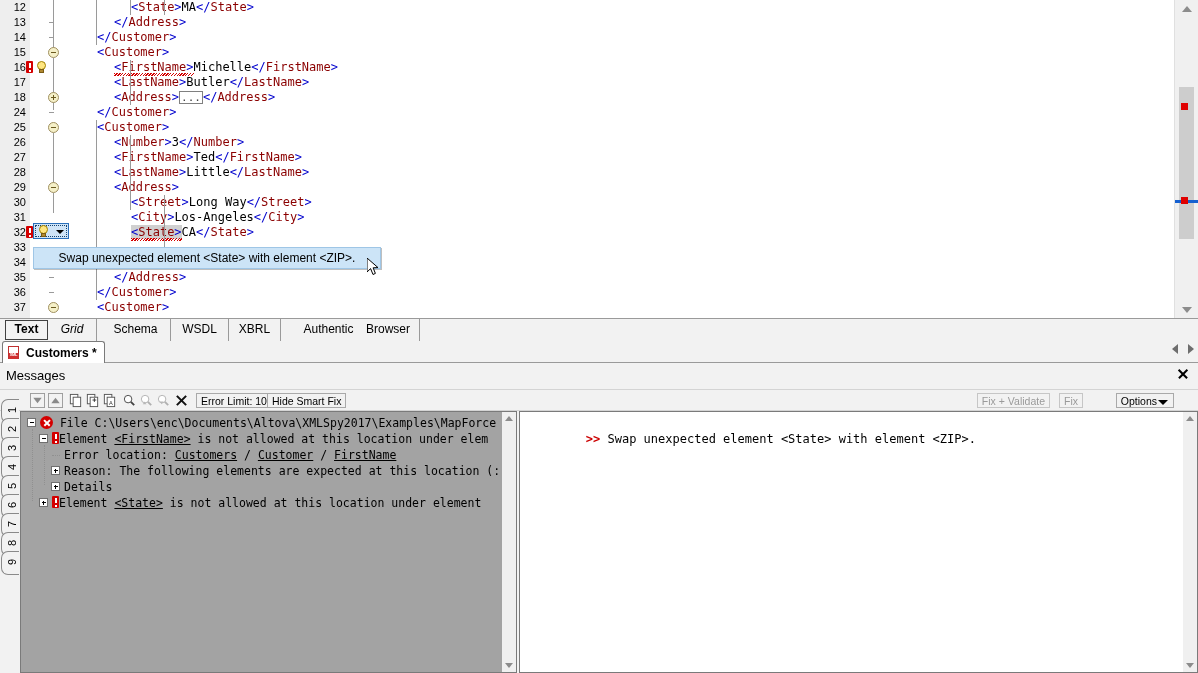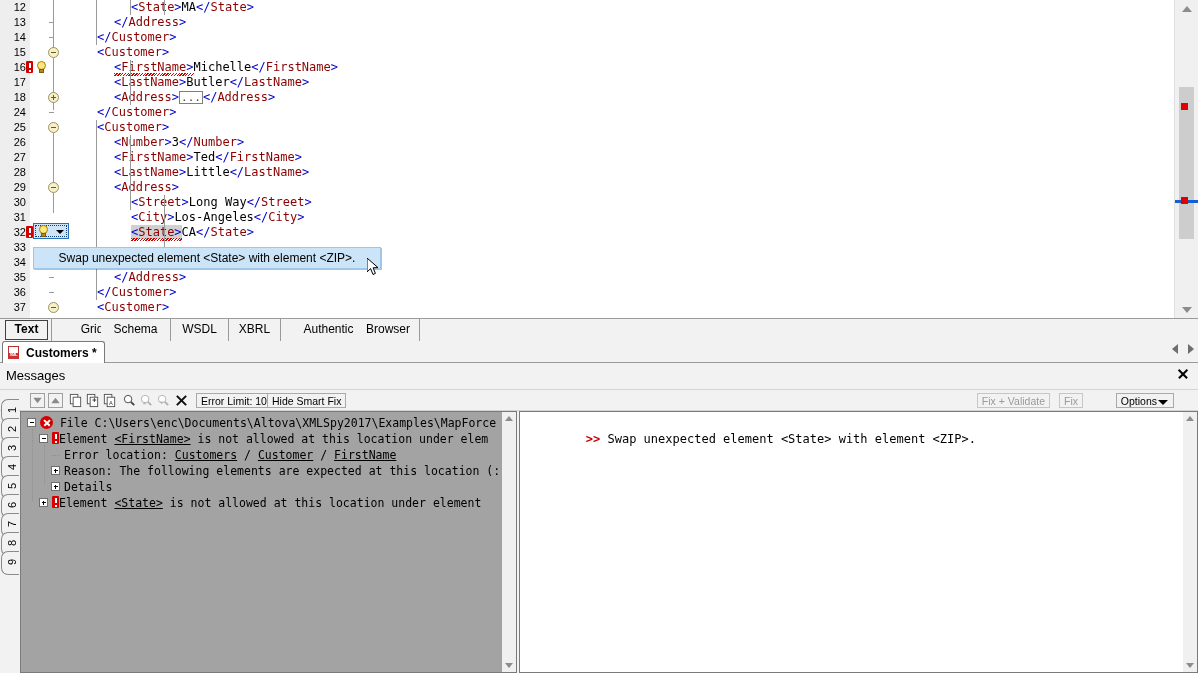--- a/index.html
+++ b/index.html
@@ -249,21 +249,21 @@
       <div class="arrow-dn">
           <div class="tri dn"></div>
         </div>
     </div>
   </div>
 
   <div class="viewtabs" id="viewtabs">
       <div class="vtab active" style="left: 2px; width: 50px;">
         <span class="inner">Text</span>
       </div>
-      <div class="vtab" style="left: 68px; width: 49px;"><span class="">Grid</span></div>
+      <div class="vtab" style="left: 48px; width: 49px; font-style: italic;"><span class="">Grid</span></div>
       <div class="vtab" style="left: 101px; width: 70px;"><span class="">Schema</span></div>
       <div class="vtab" style="left: 171px; width: 58px;"><span class="">WSDL</span></div>
       <div class="vtab" style="left: 229px; width: 52px;"><span class="">XBRL</span></div>
       <div class="vtab" style="left: 291px; width: 76px;"><span class="">Authentic</span></div>
       <div class="vtab" style="left: 357px; width: 63px;"><span class="">Browser</span></div>
     </div>
 
   <div class="doctabbar">
     <div class="doctab">
       <span class="xmlicon">

